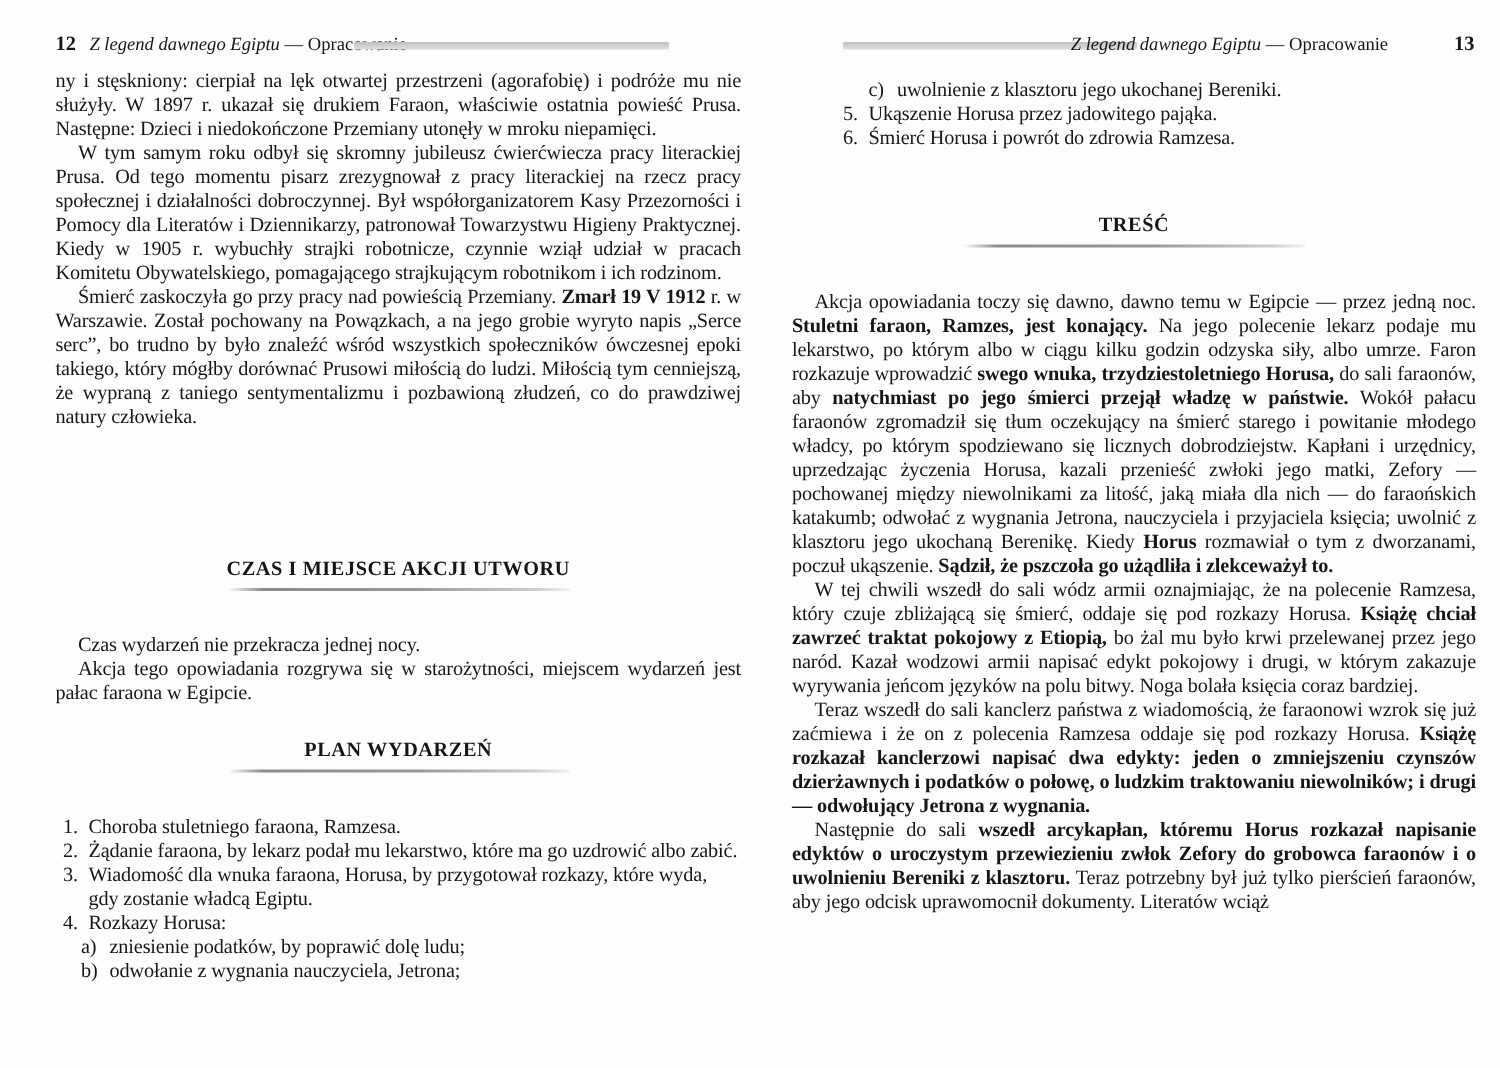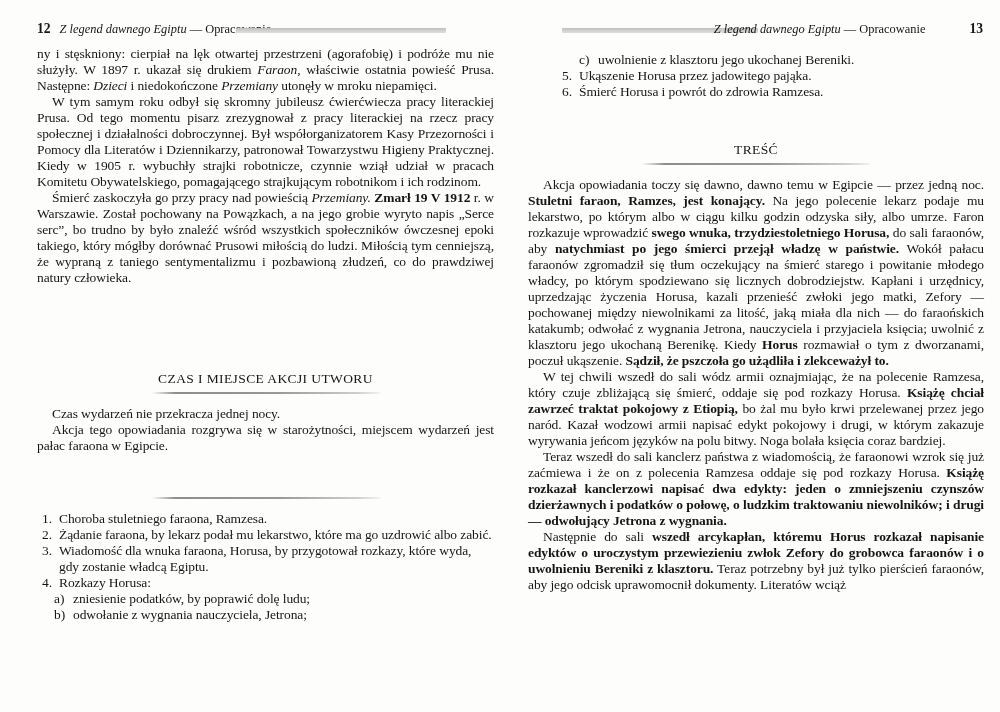--- a/index.html
+++ b/index.html
@@ -21,27 +21,27 @@
   #head-left{left:37px;}
   #head-right{right:17px;gap:44px;}
 
   
   .block{position:absolute;width:457px;font-size:13.5px;line-height:16px;text-align:justify;letter-spacing:-0.1px;}
   .col-l{left:37px;}
   .col-r{left:528px;width:456px;}
   p{margin:0;}
   p.ind{text-indent:15px;}
   .b{font-weight:bold;}
-  .i{font-style:italic;}
+  .i{}
 
   
-  .sec-head{font-weight:normal;font-size:13.5px;text-align:center;letter-spacing:0.4px;line-height:16px;text-indent:0;}
+  .sec-head{font-weight:bold;font-size:13.5px;text-align:center;letter-spacing:0.4px;line-height:16px;text-indent:0;}
   .sec-rule{width:228px;height:2px;margin:5px auto 0 auto;
     background:linear-gradient(to right,rgba(130,130,130,0) 0%,#8d8d8d 10%,#989898 55%,#cecece 90%,rgba(200,200,200,0.2) 100%);}
-  .sec-body{margin-top:12px;}
+  .sec-body{margin-top:28px;}
 
   
   .plan-item{display:flex;text-align:left;}
   .plan-item .lbl{flex:0 0 17px;}
   .col-l .plan-item.lvl1{margin-left:5px;}
   .col-l .plan-item.lvl2{margin-left:17px;}
   .col-l .plan-item.lvl2 .lbl{flex-basis:19px;}
   .col-r .plan-item.lvl1{margin-left:34px;}
   .col-r .plan-item.lvl2{margin-left:51px;}
   .col-r .plan-item.lvl2 .lbl{flex-basis:19px;}
@@ -80,20 +80,21 @@
   <div class="block col-l" id="lp-czas">
     <div class="sec-head">CZAS I MIEJSCE AKCJI UTWORU</div>
     <div class="sec-rule"></div>
     <div class="sec-body">
       <p class="ind">Czas wydarzeń nie przekracza jednej nocy.</p>
       <p class="ind">Akcja tego opowiadania rozgrywa się w starożytności, miejscem wydarzeń jest pałac faraona w Egipcie.</p>
     </div>
   </div>
 
   <div class="block col-l" id="lp-plan">
+    <div class="sec-head">PLAN WYDARZEŃ</div>
     <div class="sec-rule"></div>
     <div class="sec-body">
       <div class="plan-item lvl1">
         <span class="lbl">1.</span>
         <span class="txt">Choroba stuletniego faraona, Ramzesa.</span>
       </div>
       <div class="plan-item lvl1">
         <span class="lbl">2.</span>
         <span class="txt">Żądanie faraona, by lekarz podał mu lekarstwo, które ma go uzdrowić albo zabić.</span>
       </div>

